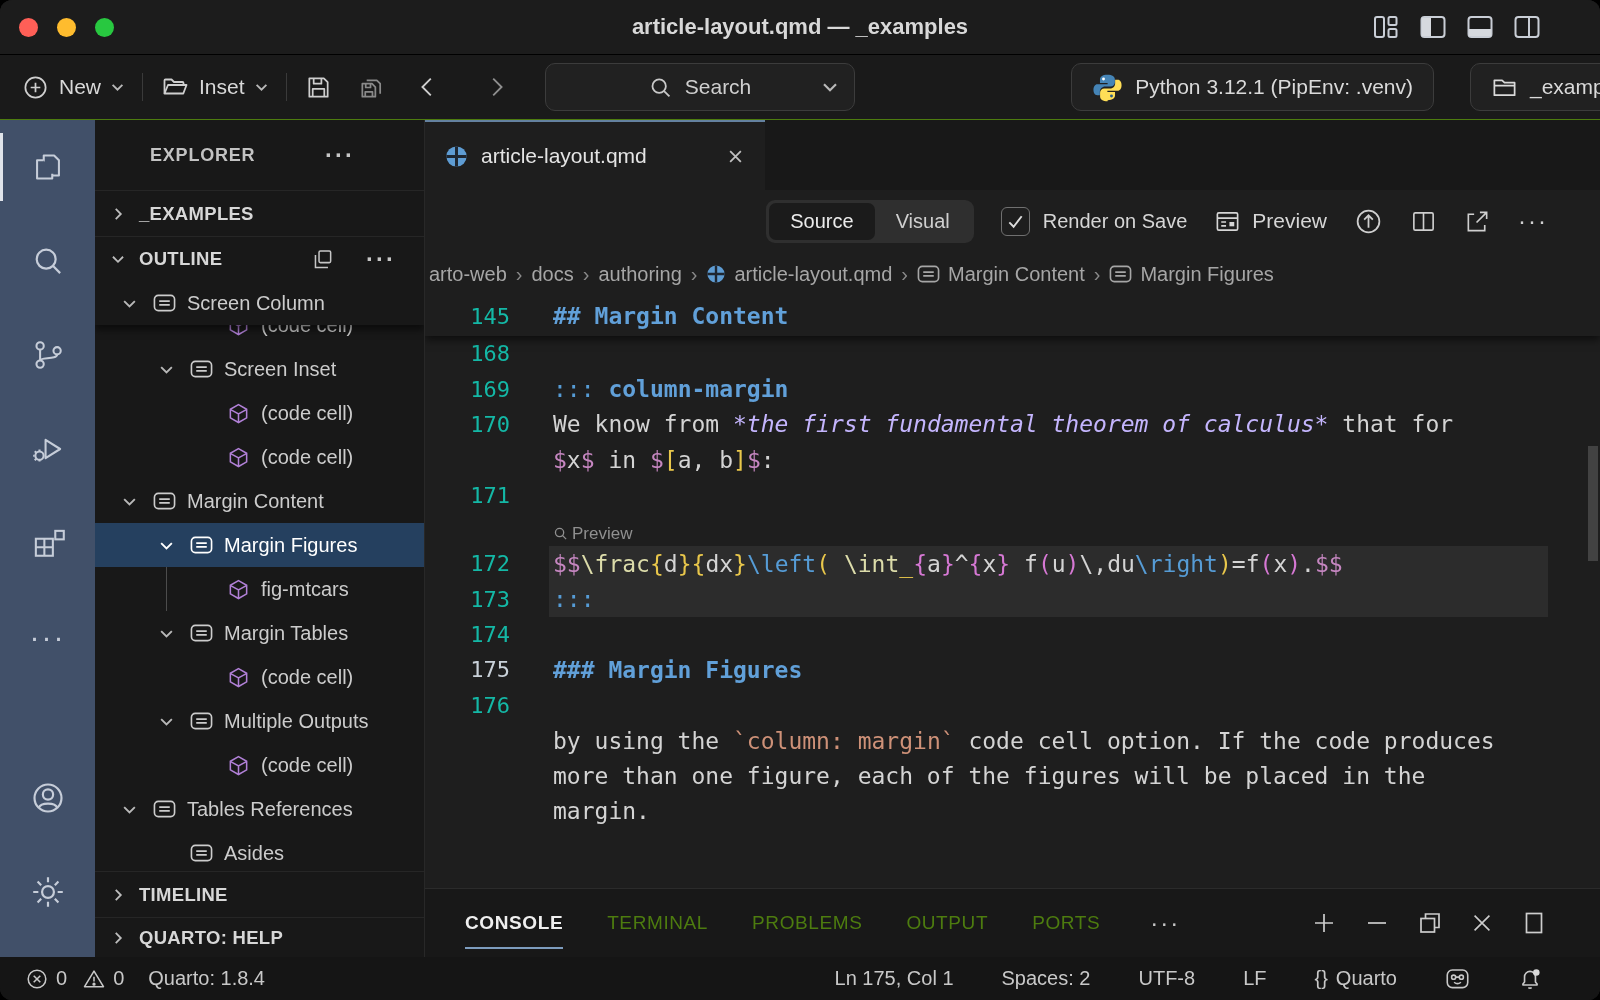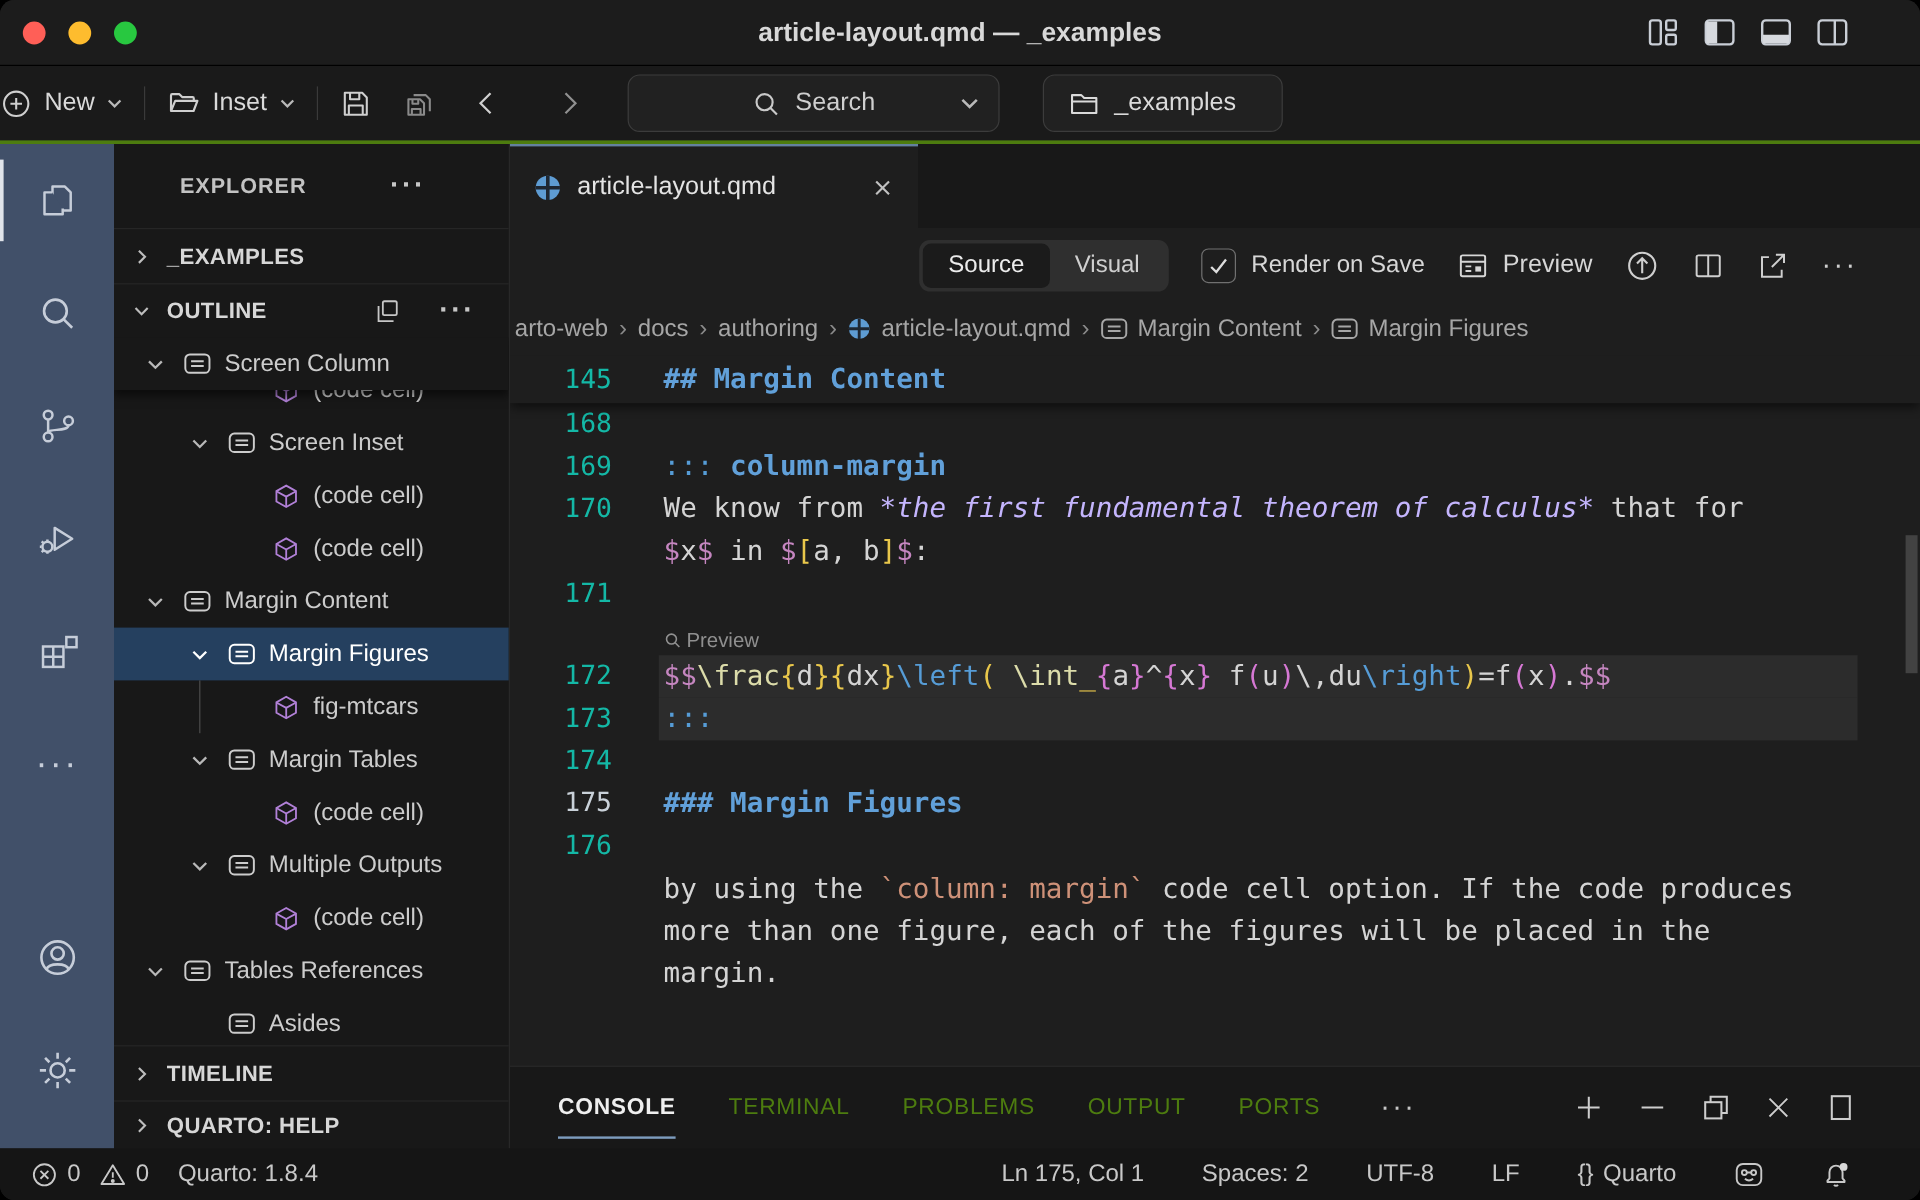--- a/index.html
+++ b/index.html
@@ -11,21 +11,21 @@
   .titlebar{height:55px;flex:none;background:#1c1c1c;display:flex;align-items:center;position:relative;border-bottom:1px solid #000;}
   .lights{display:flex;gap:19px;padding-left:19px;z-index:3;}
   .light{width:19px;height:19px;border-radius:50%;}
   .light.red{background:#ff5f57;}
   .light.yellow{background:#febc2e;}
   .light.green{background:#28c840;}
   .title{position:absolute;left:0;right:0;text-align:center;font-size:22px;font-weight:600;color:#d8d8d8;}
   .win-controls{margin-left:auto;display:flex;gap:17px;padding-right:58px;z-index:3;color:#c9ced6;align-items:center;}
 
   
-  .toolbar{height:65px;flex:none;background:#1a1a1a;display:flex;align-items:center;border-bottom:3px solid #4d7c0f;}
+  .toolbar{height:65px;flex:none;background:#1a1a1a;display:flex;align-items:center;border-bottom:1px solid #4d7c0f;padding-left:22px;}
   .tbtn{display:flex;align-items:center;gap:10px;color:#d9d9d9;font-size:21px;white-space:nowrap;}
   .tdiv{width:1px;height:28px;background:#3a3a3a;margin:0 18px;flex:none;}
   .icon-btn{color:#cfcfcf;display:flex;align-items:center;justify-content:center;}
   .icon-btn.dim{color:#8a8a8a;}
   .navgrp{display:flex;gap:42px;margin-left:30px;}
   .searchbox{width:310px;height:48px;border:1px solid #3c3c3c;border-radius:10px;background:#212121;display:flex;align-items:center;justify-content:center;gap:12px;margin-left:36px;color:#cfcfcf;font-size:21px;position:relative;flex:none;}
   .searchbox .caret{position:absolute;right:16px;color:#b9b9b9;}
   .pillbtn{height:48px;border:1px solid #3c3c3c;border-radius:10px;background:#212121;display:flex;align-items:center;gap:12px;padding:0 20px;color:#dadada;font-size:21px;white-space:nowrap;flex:none;}
   .interp{margin-left:auto;}
   .wsbtn{width:200px;margin-left:36px;margin-right:-70px;overflow:hidden;}
@@ -214,20 +214,31 @@
             <path d="M18 18l6 6"></path>
           </svg>
         </span>
       <span>Search</span>
       <span class="caret">
           <svg width="16" height="11" viewBox="0 0 12 8" fill="none" stroke="currentColor" stroke-width="1.6">
             <path d="M1.5 1.5 6 6l4.5-4.5"></path>
           </svg>
         </span>
     </div>
+    <div class="pillbtn interp">
+      <span>
+          <svg width="31" height="31" viewBox="0 0 28 28">
+            <path fill="#4584b6" d="M13.9 2.5c-4.6 0-6.7 1.9-6.7 4.4v3h6.9v1.2H4.9c-2.3 0-3.6 2.3-3.6 5 0 2.6 1.1 4.9 3.5 4.9h2.3v-3.3c0-2.6 2.2-4.7 4.8-4.7h5c2.1 0 3.8-1.7 3.8-3.8V6.9c0-2.7-2.4-4.4-6.8-4.4z"></path>
+            <circle cx="10.4" cy="6.3" r="1.3" fill="#fff"></circle>
+            <path fill="#ffde57" d="M14.1 25.5c4.6 0 6.7-1.9 6.7-4.4v-3h-6.9v-1.2h9.2c2.3 0 3.6-2.3 3.6-5 0-2.6-1.1-4.9-3.5-4.9h-2.3v3.3c0 2.6-2.2 4.7-4.8 4.7h-5c-2.1 0-3.8 1.7-3.8 3.8v3.3c0 2.7 2.4 4.4 6.8 4.4z"></path>
+            <circle cx="17.6" cy="21.7" r="1.3" fill="#2b5d87"></circle>
+          </svg>
+        </span>
+      <span>Python 3.12.1 (PipEnv: .venv)</span>
+    </div>
     <div class="pillbtn wsbtn">
       <span>
           <svg width="27" height="27" viewBox="0 0 28 28" fill="none" stroke="currentColor" stroke-width="1.8" stroke-linejoin="round">
             <path d="M3.5 22V6.5h8l2.5 2.5h10.5v13z"></path>
             <path d="M3.5 12h21"></path>
           </svg>
         </span>
       <span>_examples</span>
     </div>
   </div>

